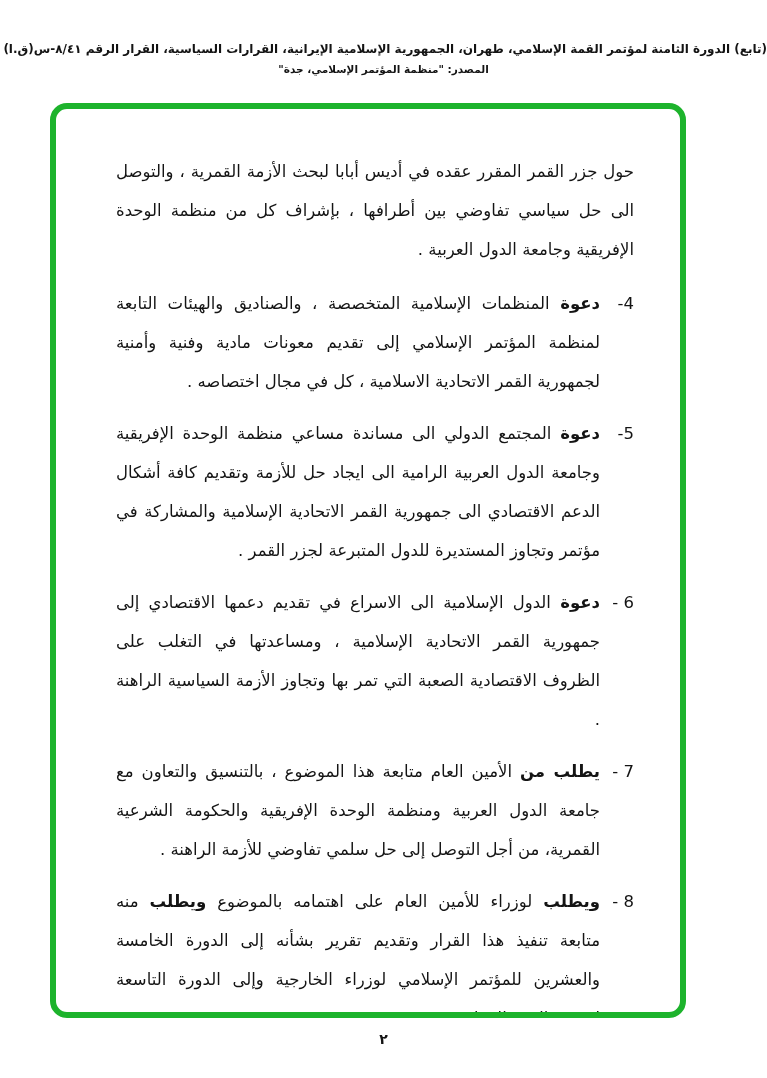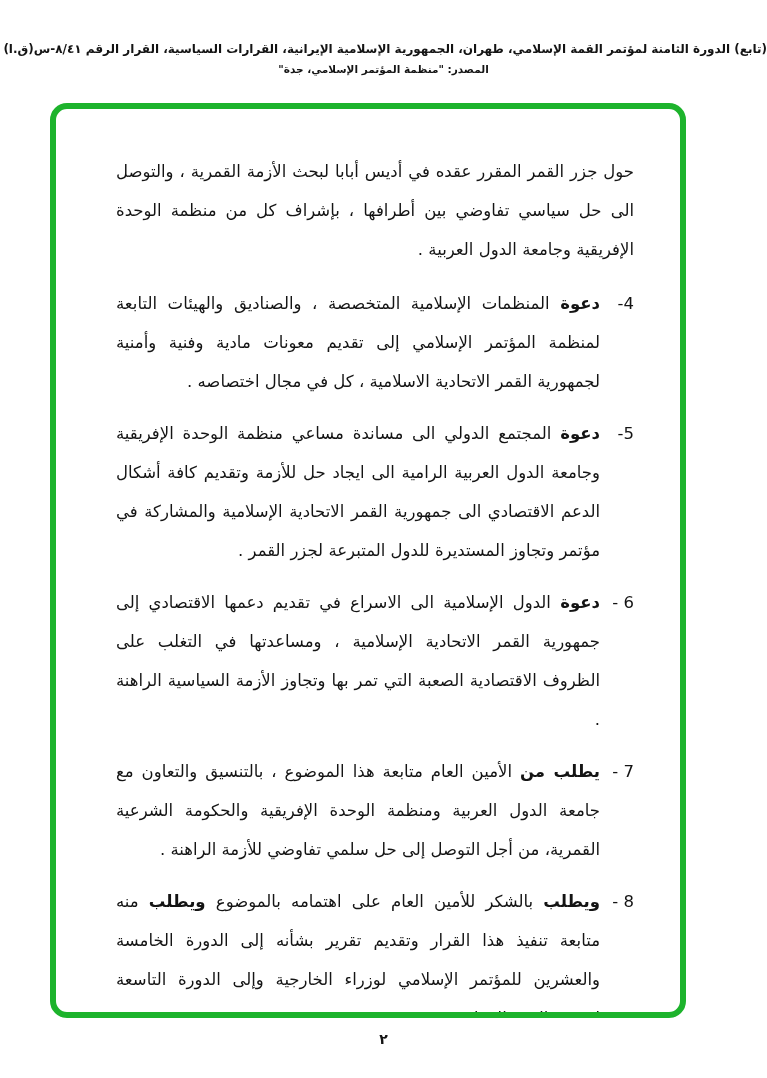--- a/index.html
+++ b/index.html
@@ -110,21 +110,21 @@
     <div class="item-text"><span class="bold">دعوة</span><span> الدول الإسلامية الى الاسراع في تقديم دعمها الاقتصادي إلى جمهورية القمر الاتحادية الإسلامية ، ومساعدتها في التغلب على الظروف الاقتصادية الصعبة التي تمر بها وتجاوز الأزمة السياسية الراهنة .</span></div>
   </div>
 
   <div class="item">
     <div class="item-num">7 -</div>
     <div class="item-text"><span class="bold">يطلب من</span><span> الأمين العام متابعة هذا الموضوع ، بالتنسيق والتعاون مع جامعة الدول العربية ومنظمة الوحدة الإفريقية والحكومة الشرعية القمرية، من أجل التوصل إلى حل سلمي تفاوضي للأزمة الراهنة .</span></div>
   </div>
 
   <div class="item">
     <div class="item-num">8 -</div>
-    <div class="item-text"><span class="bold">ويطلب</span><span> بالشكر للأمين العام على اهتمامه بالموضوع </span><span class="bold">ويطلب</span><span> منه متابعة تنفيذ هذا القرار وتقديم تقرير بشأنه إلى الدورة الخامسة والعشرين للمؤتمر الإسلامي لوزراء الخارجية وإلى الدورة التاسعة لمؤتمر القمة الإسلامي.</span></div>
+    <div class="item-text"><span class="bold">ويطلب</span><span> لوزراء للأمين العام على اهتمامه بالموضوع </span><span class="bold">ويطلب</span><span> منه متابعة تنفيذ هذا القرار وتقديم تقرير بشأنه إلى الدورة الخامسة والعشرين للمؤتمر الإسلامي لوزراء الخارجية وإلى الدورة التاسعة لمؤتمر القمة الإسلامي.</span></div>
   </div>
 </div>
       <div class="end-rule"></div>
     </div>
   </div>
 
   <div class="page-number">٢</div>
 
 </div>
 

